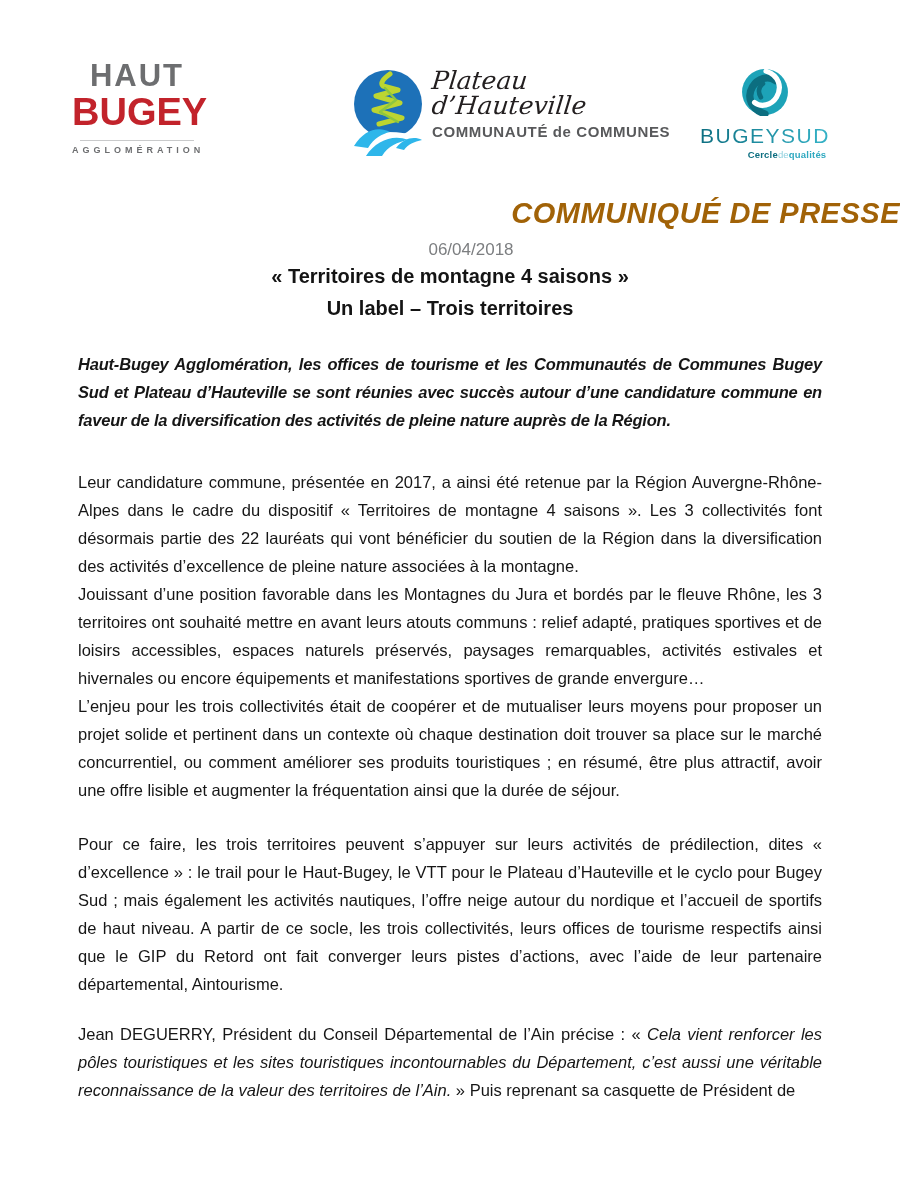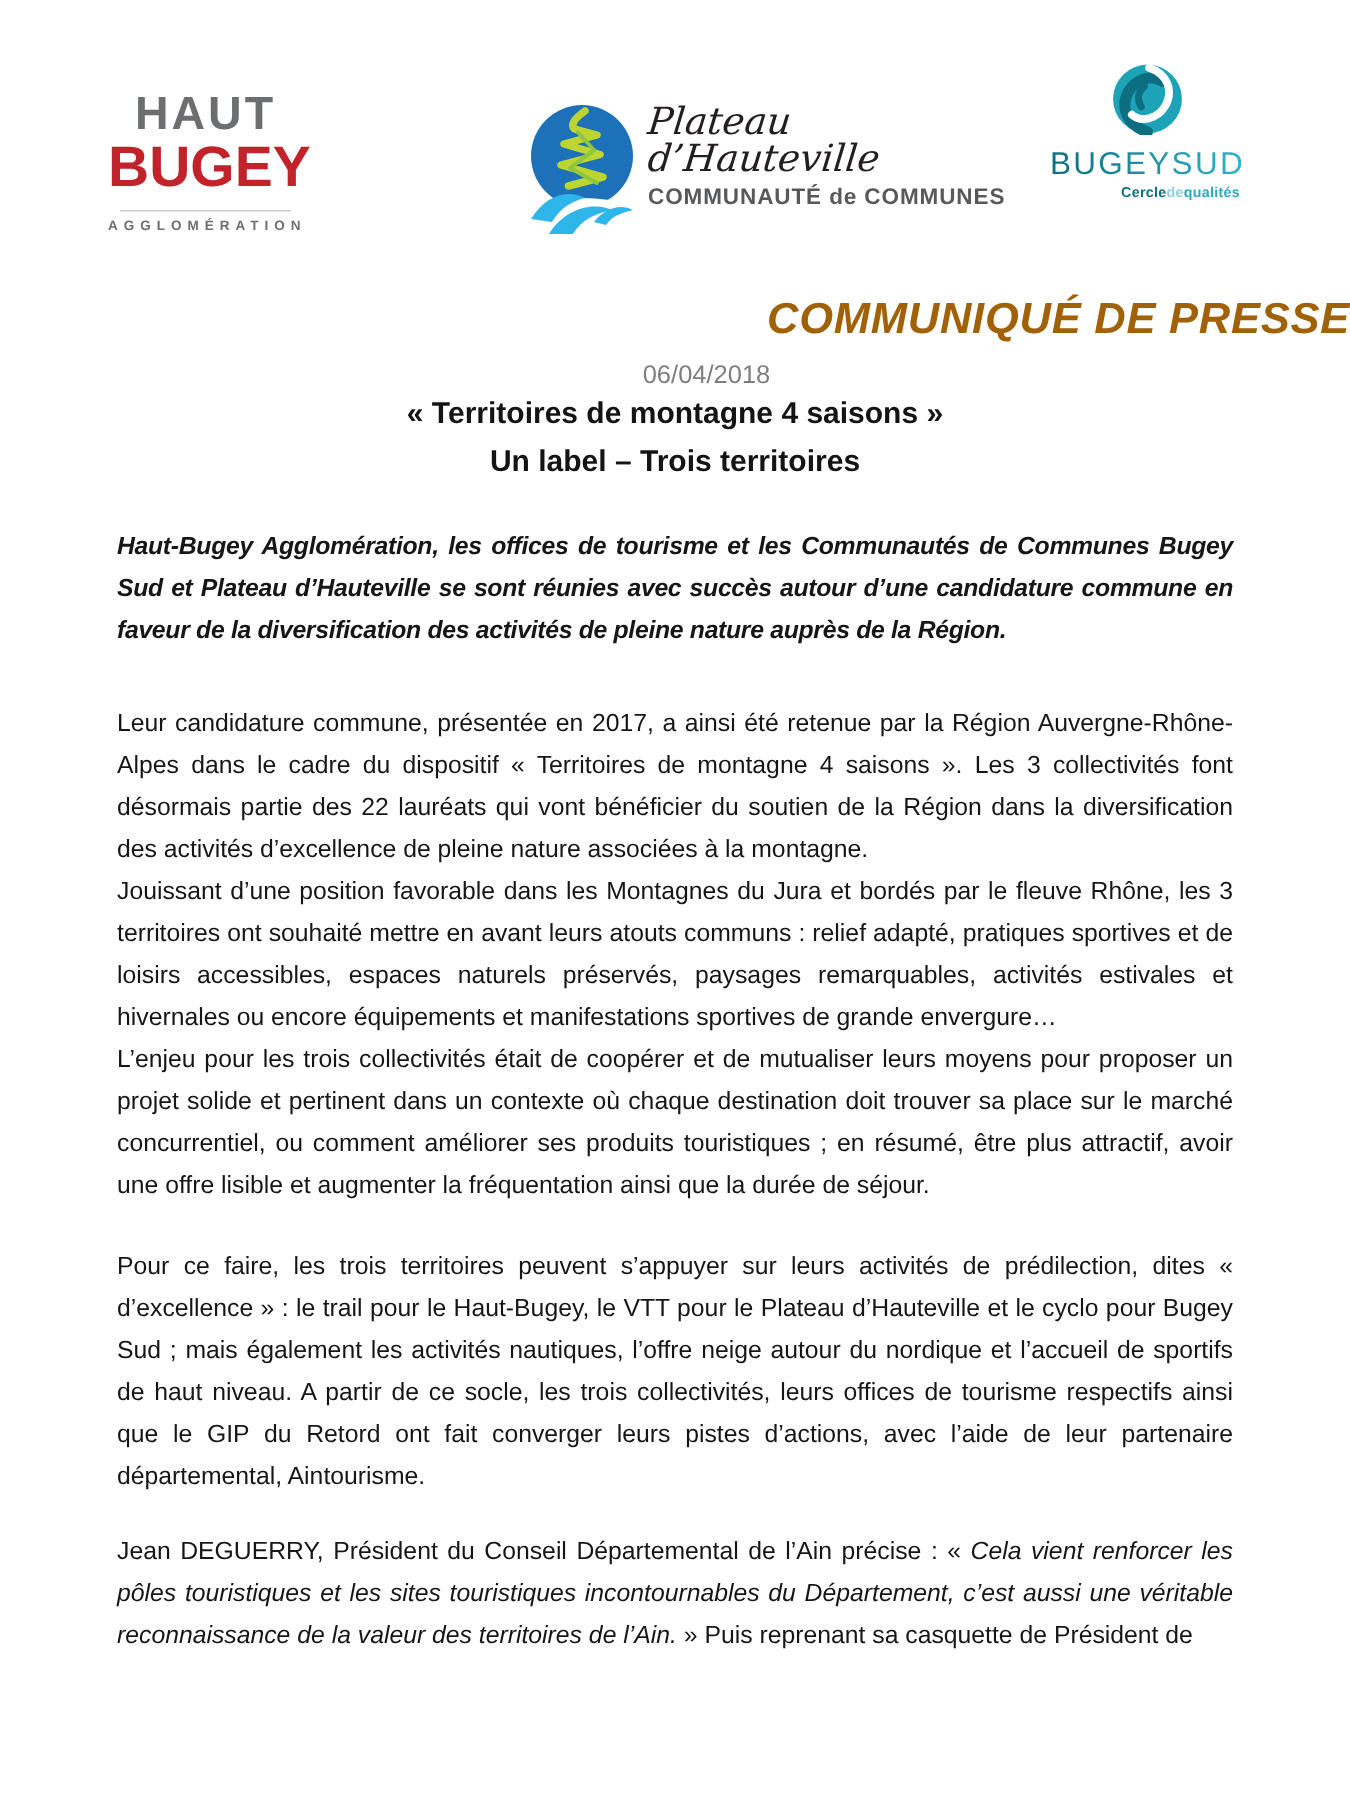--- a/index.html
+++ b/index.html
@@ -46,34 +46,34 @@
     font-family: "DejaVu Serif", serif; font-style: italic;
     font-size: 25px; line-height: 25px; color: #231f20;
     transform: skewX(-6deg);
   }
   .logo-ph .ph-sub {
     font-size: 15px; font-weight: bold; color: #58595b;
     letter-spacing: 0.6px; margin-top: 5px;
   }
 
   .logo-bs {
-    position: absolute; left: 698px; top: 42px; width: 134px;
+    position: absolute; left: 698px; top: 68px; width: 134px;
     text-align: center;
   }
   .logo-bs .bs-swirl { display: block; margin: 0 auto; }
   .logo-bs .bs-name {
     font-size: 21px; color: #1b9cb2; letter-spacing: 1.5px;
     font-weight: normal; margin-top: 8px;
     background: linear-gradient(90deg, #0d6e80, #35b4c9);
     -webkit-background-clip: text; background-clip: text;
     -webkit-text-fill-color: transparent;
   }
   .logo-bs .bs-sub { font-size: 9.5px; margin-top: 1px; letter-spacing: 0.2px; }
   .logo-bs .bs-sub .s1 { color: #0d6e80; font-weight: bold; margin-left: 44px; }
-  .logo-bs .bs-sub .s2 { color: #8fd0de; font-weight: bold; }
+  .logo-bs .bs-sub .s2 { color: #8fd0de; font-weight: normal; }
   .logo-bs .bs-sub .s3 { color: #2fa9c0; font-weight: bold; }
 
   
   .press-title {
     margin-top: 28px; text-align: right;
     font-size: 29px; font-weight: bold; font-style: italic;
     color: #a16207; letter-spacing: 0.5px; line-height: 30px;
   }
   .press-date {
     margin-top: 12px; text-align: center;

